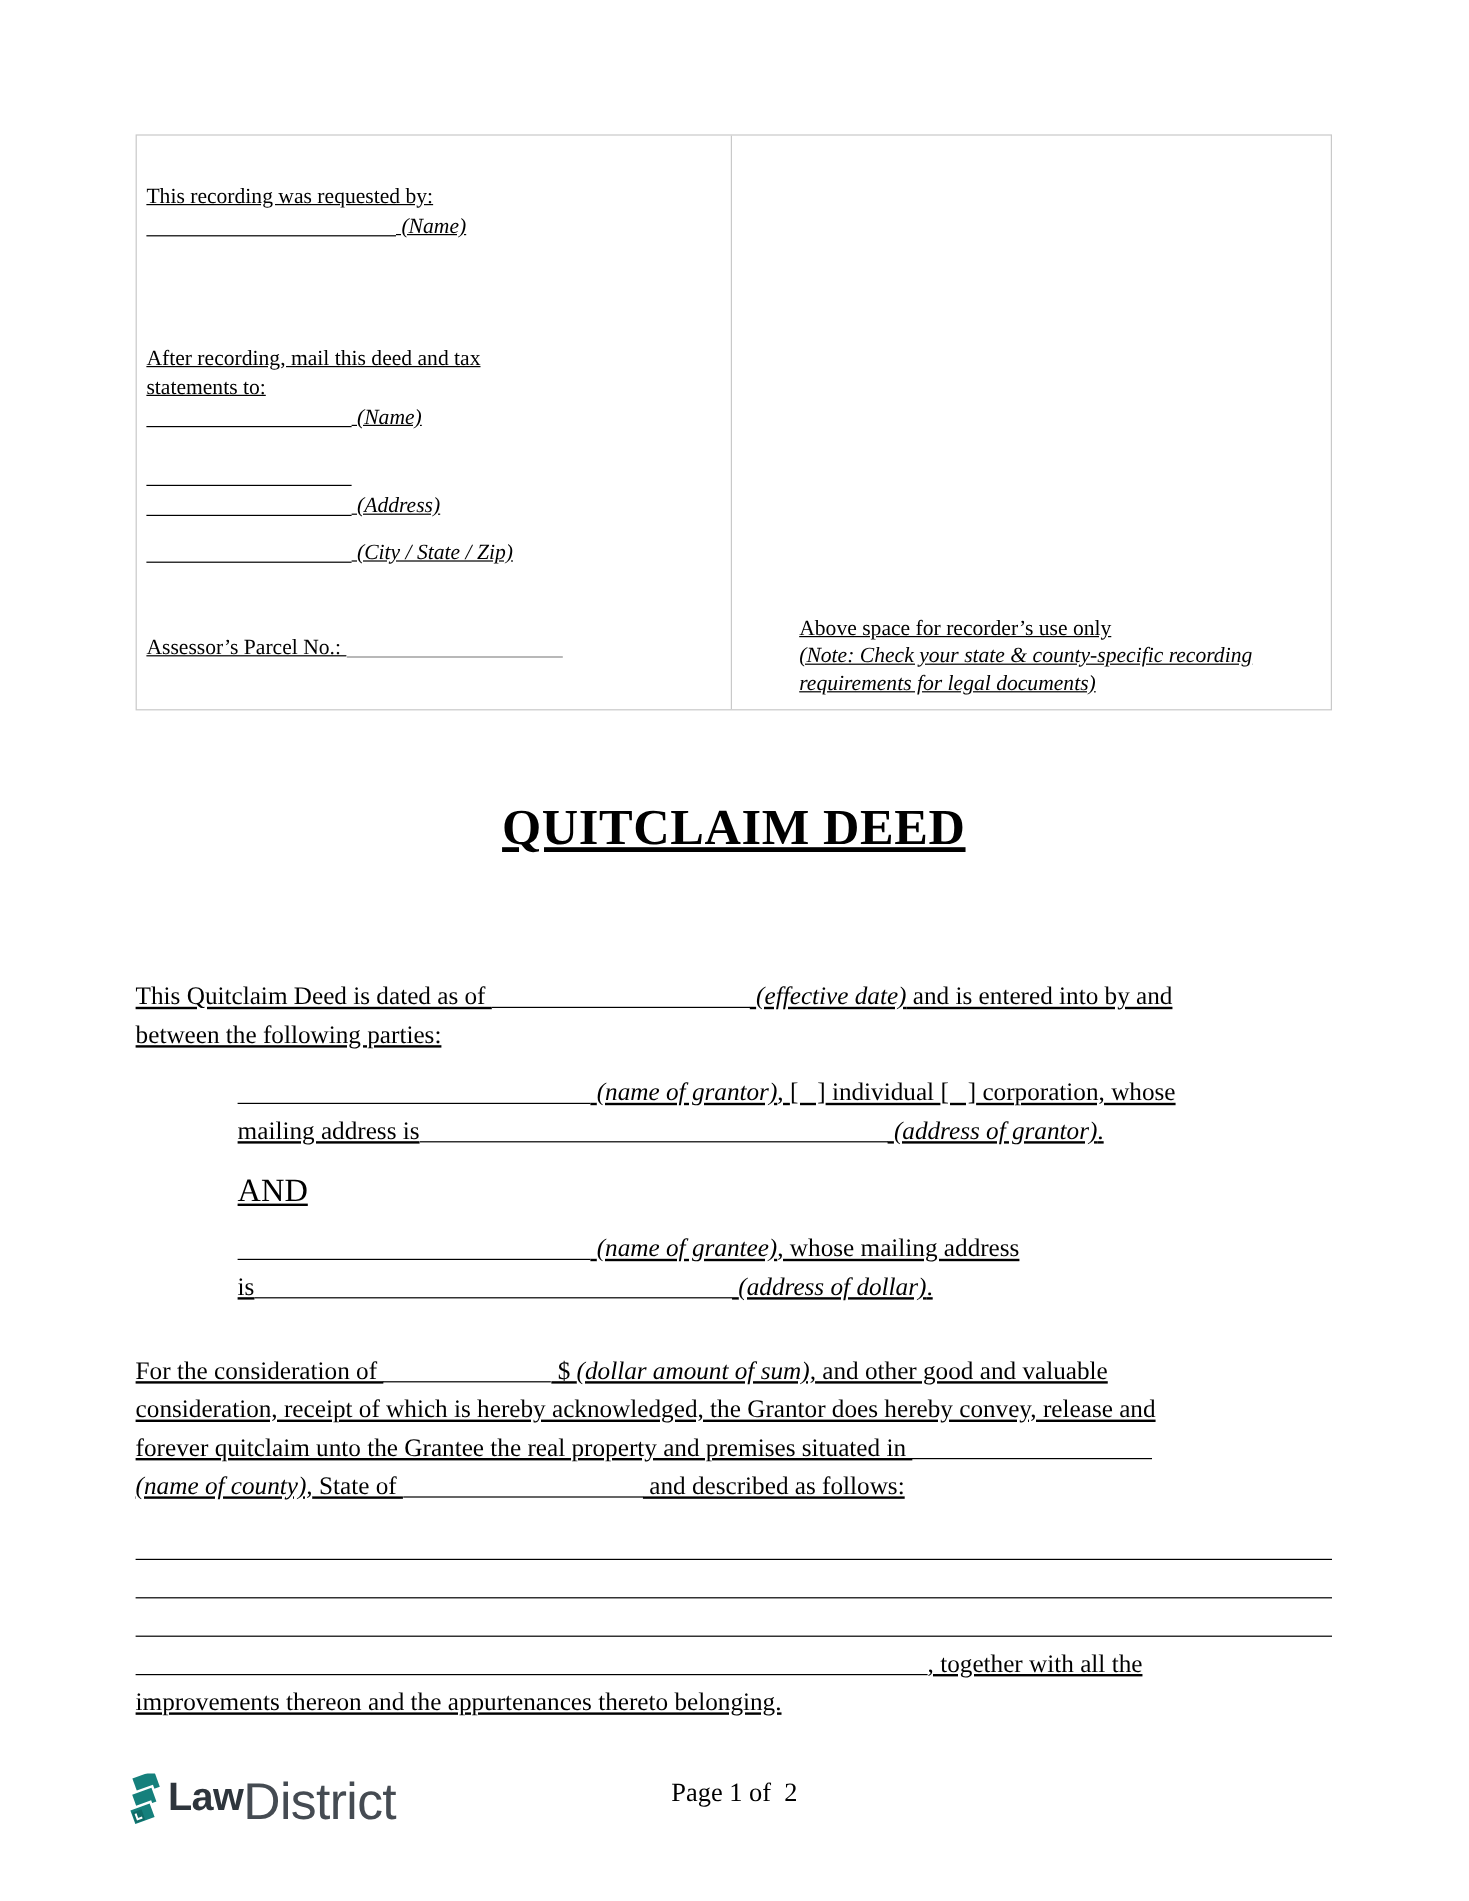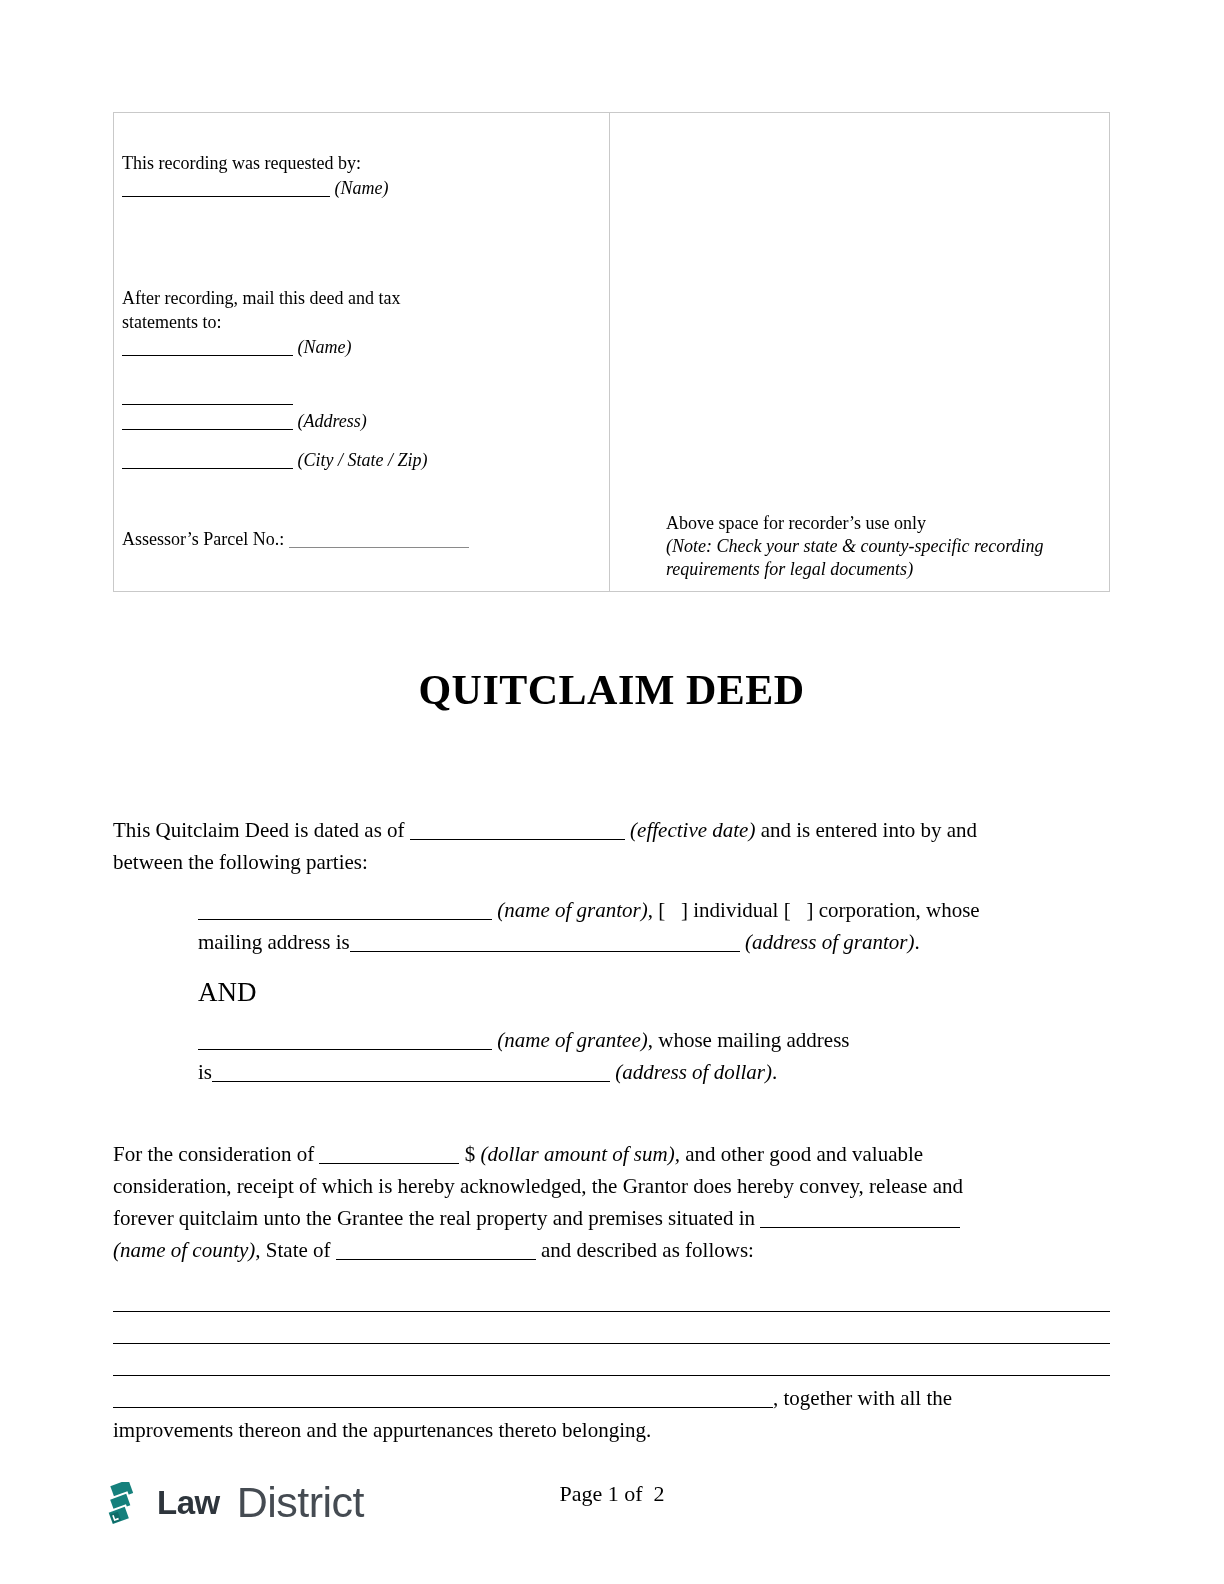--- a/index.html
+++ b/index.html
@@ -1,17 +1,17 @@
 <!DOCTYPE html>
 <html><head>
 <meta charset="utf-8">
 <style>
   html,body{margin:0;padding:0;background:#fff;}
   .page{position:relative;width:1224px;height:1584px;background:#fff;overflow:hidden;
-        font-family:"Liberation Serif",serif;color:#000;}
+        font-family:"Liberation Serif",serif;color:#000;text-decoration:underline;}
   .content{margin-left:113px;width:997px;}
 
   
   .rbox{box-sizing:border-box;margin-top:112px;height:480px;border:1px solid #c9c9c9;display:flex;}
   .cell-left{width:495px;box-sizing:border-box;padding:38px 8px 0 8px;font-size:18px;line-height:24px;}
   .cell-right{flex:1;border-left:1px solid #c9c9c9;box-sizing:border-box;display:flex;
               flex-direction:column;justify-content:flex-end;padding:0 18px 10px 56px;
               font-size:18px;line-height:23px;}
   .row{white-space:nowrap;}
   .mt-mail{margin-top:86px;}
@@ -24,26 +24,26 @@
   .it{font-style:italic;}
 
   .title{font-size:42px;font-weight:700;text-align:center;margin:74px 0 0 0;letter-spacing:.5px;}
 
   .para{font-size:21px;line-height:32px;}
   .para .line{min-height:32px;}
   .intro{margin-top:100px;}
   .indent{margin-left:85px;}
   .party{margin-top:16px;}
   .and{margin:18px 0 16px 85px;font-size:27px;line-height:32px;}
-  .consider{margin-top:50px;}
+  .consider{margin-top:38px;}
   .rules{margin-top:20px;}
 
   
   .footer{position:absolute;left:0;top:1478px;width:1224px;height:60px;}
-  .brand{position:absolute;left:100px;top:0;display:flex;align-items:center;gap:17px;
+  .brand{position:absolute;left:100px;top:0;display:flex;align-items:flex-start;gap:0;
          font-family:"Liberation Sans",sans-serif;}
   .brand .b1{font-weight:700;font-size:33px;color:#2e353c;letter-spacing:-0.5px;}
   .brand .b2{font-weight:400;font-size:43px;color:#454b52;letter-spacing:-0.5px;}
   .pageno{position:absolute;left:0;right:0;top:3px;text-align:center;font-size:22px;white-space:pre;}
 </style>
 </head>
 <body>
 
 <div class="page">
   <div class="content">

